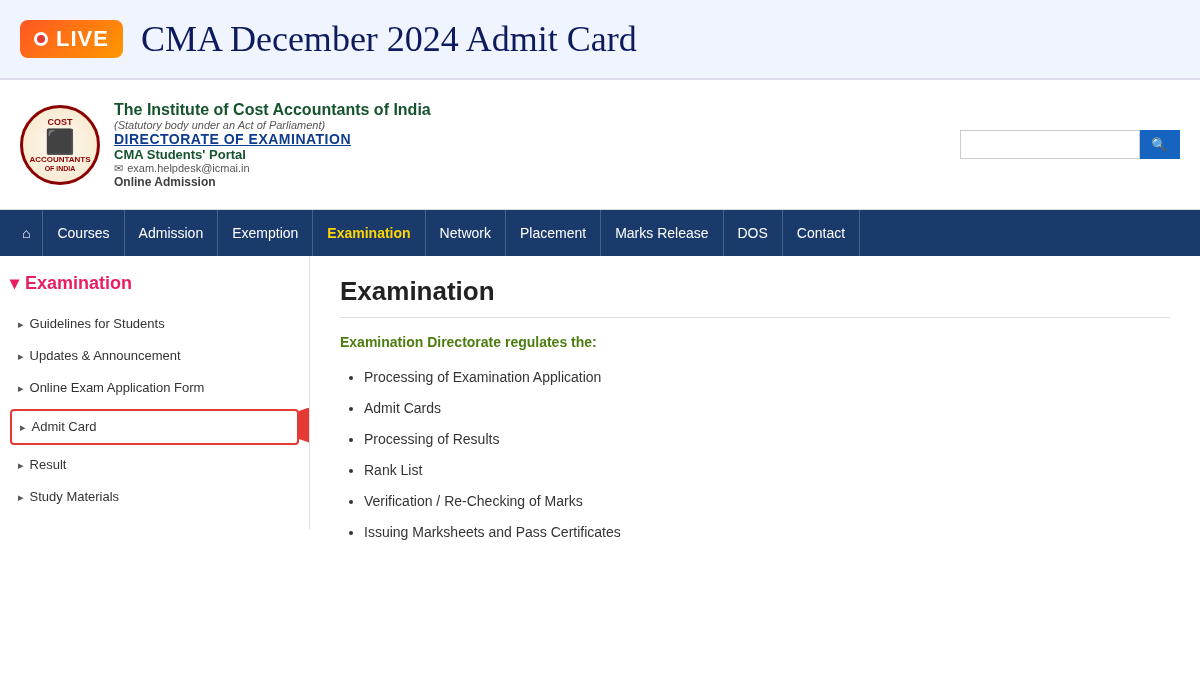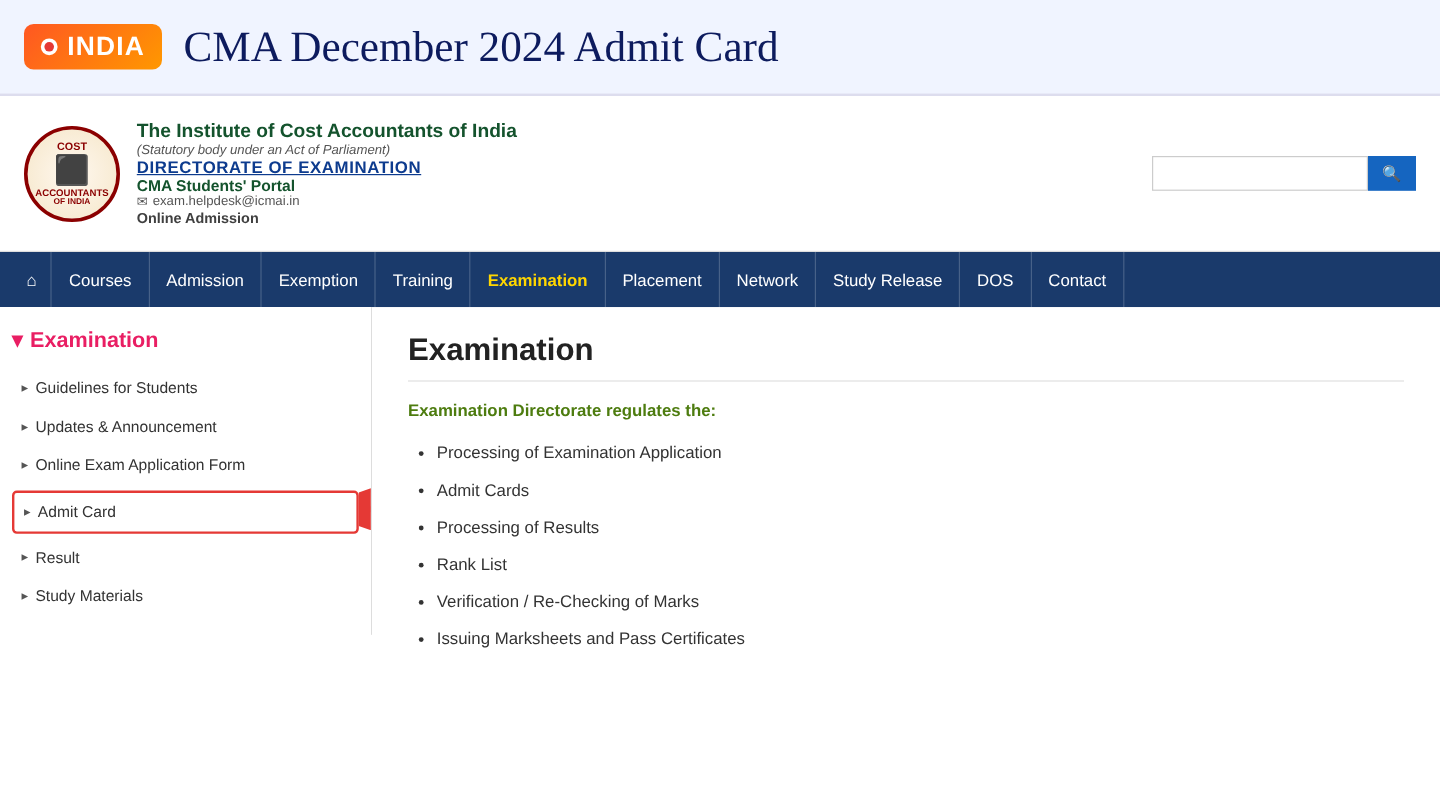--- a/index.html
+++ b/index.html
@@ -254,21 +254,21 @@
       width: 310px;
       overflow: visible;
     }
   </style>
 </head>
 <body>
 
 <div id="top-banner">
   <div class="live-badge">
     <div class="live-dot"></div>
-    <span class="live-text">INDIA</span>
+    <span class="live-text">LIVE</span>
   </div>
   <h1 class="banner-title">CMA December 2024 Admit Card</h1>
 </div>
 
 <div id="site-header">
   <div class="logo-area">
 
     <div class="logo-circle">
       <div style="text-align:center;">
         <div style="font-size:9px; color:#8b0000; font-weight:bold; line-height:1.2;">COST</div>
@@ -299,25 +299,24 @@
   </div>
 </div>
 
 <nav id="main-nav">
   <div class="nav-item">
     <span>⌂</span>
   </div>
   <div class="nav-item">Courses</div>
   <div class="nav-item">Admission</div>
   <div class="nav-item">Exemption</div>
-  <div class="nav-item">Training</div>
   <div class="nav-item active">Examination</div>
+  <div class="nav-item">Network</div>
   <div class="nav-item">Placement</div>
-  <div class="nav-item">Network</div>
-  <div class="nav-item">Study Release</div>
+  <div class="nav-item">Marks Release</div>
   <div class="nav-item">DOS</div>
   <div class="nav-item">Contact</div>
 </nav>
 
 <div id="content-area">
 
   <div id="sidebar-wrapper">
     <div id="sidebar">
       <div class="sidebar-section-title">
         <span>▾</span>

